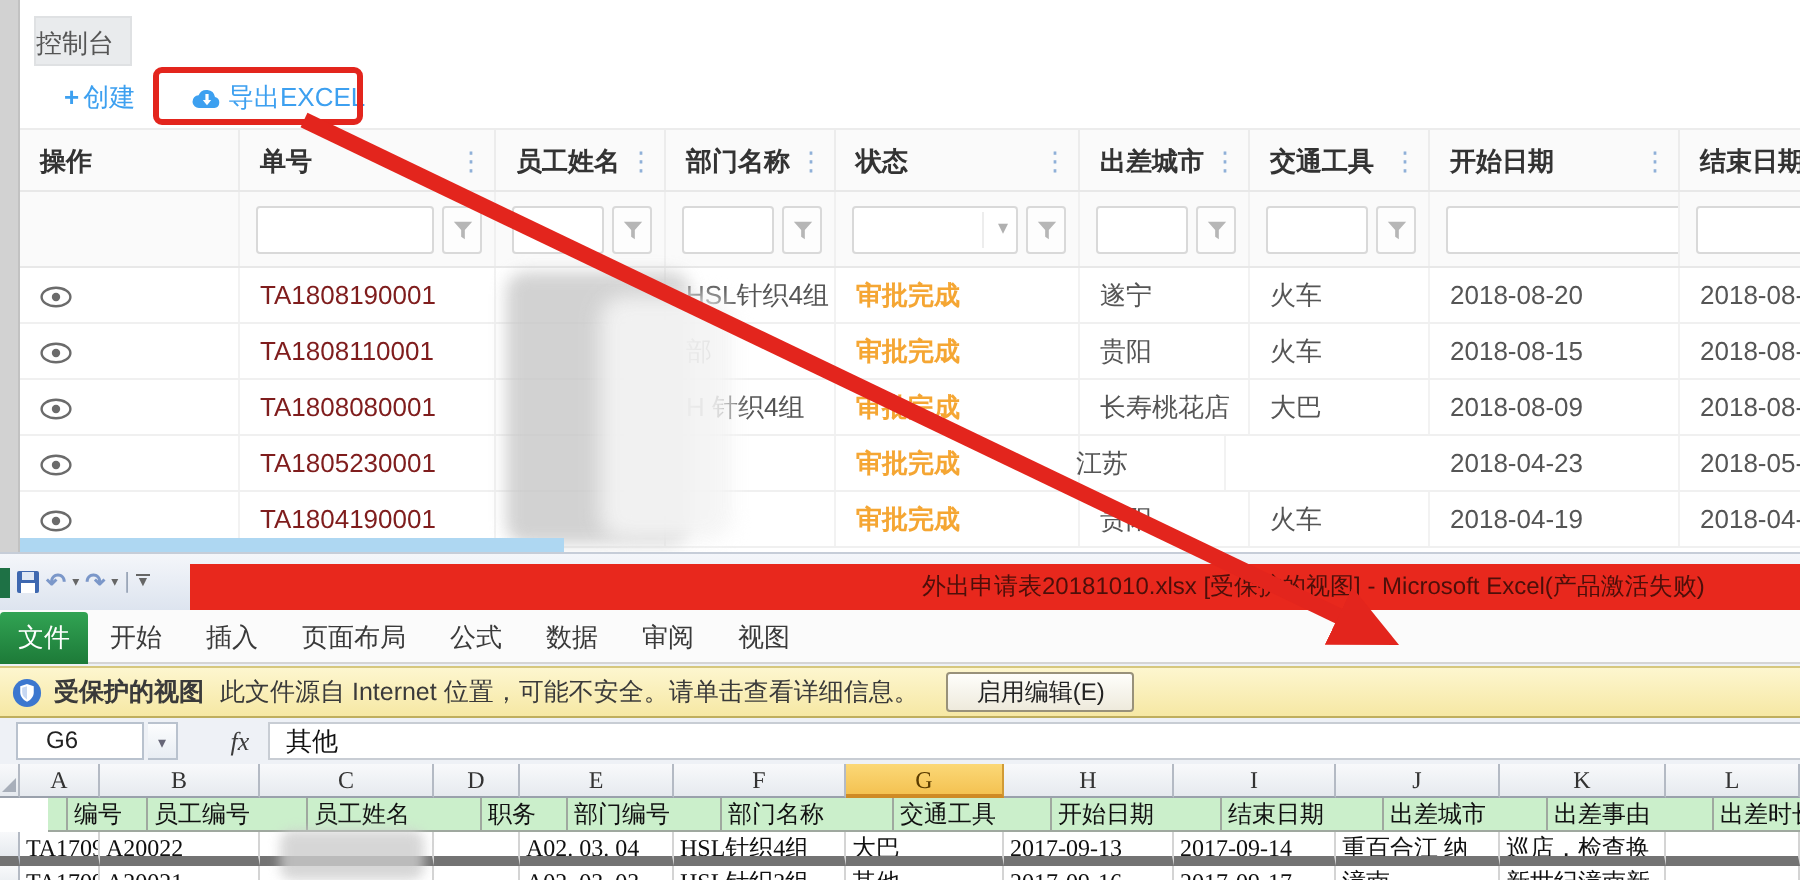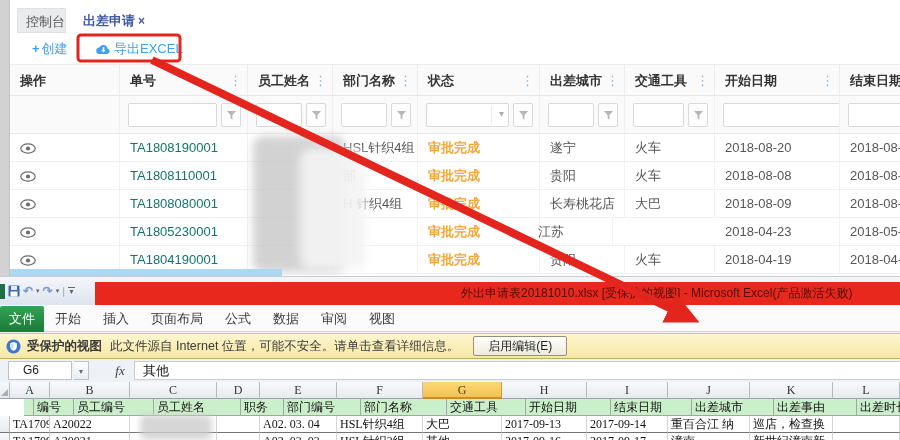--- a/index.html
+++ b/index.html
@@ -4,21 +4,21 @@
 <style>
   * { margin:0; padding:0; box-sizing:border-box; }
   html,body { width:900px; height:440px; overflow:hidden; background:#fff;
     font-family:"Liberation Sans", sans-serif; }
   .abs { position:absolute; }
   #screen { position:relative; width:900px; height:440px; background:#fff; overflow:hidden; }
 
   
   #left-strip { left:0; top:0; width:10px; height:276px; background:#d2d2d2; border-right:1px solid #c2c2c2; }
   #tabbar { left:10px; top:8px; width:890px; height:25px; background:#fff; }
-  .tab { position:absolute; top:0; height:25px; line-height:25px; text-align:right; font-size:13px; }
+  .tab { position:absolute; top:0; height:25px; line-height:25px; text-align:left; font-size:13px; }
   #tab-console { left:7px; width:49px; background:#e9ebed; color:#555; border:1px solid #dfe1e3; }
   #tab-trip { left:61px; width:74px; background:#fff; color:#3f5a9d; font-weight:bold; }
   #tab-trip .close { color:#3f5a9d; font-weight:bold; margin-left:3px; font-size:12px; cursor:pointer; }
   #toolbar { left:10px; top:33px; width:890px; height:31px; background:#fff; }
   .tool-btn { position:absolute; top:0; height:31px; line-height:31px; font-size:13px; color:#3da0f0; white-space:nowrap; }
   #btn-create { left:22px; }
   #btn-export { left:86px; }
   #btn-export svg { vertical-align:-2px; margin-right:3px; }
   #btn-create .plus { font-weight:bold; margin-right:2px; }
 
@@ -33,21 +33,21 @@
   .fwrap { position:absolute; top:7px; left:8px; right:6px; height:24px; display:flex; align-items:center; gap:4px; }
   .finput { flex:1; height:24px; border:1px solid #d9d9d9; border-radius:2px; background:#fff; min-width:30px;
     font-size:12px; padding:0 4px; outline:none; }
   .fselect { position:relative; flex:1; height:24px; border:1px solid #d9d9d9; border-radius:2px; background:#fff; }
   .fselect .arrow { position:absolute; right:4px; top:4px; color:#b0b0b0; font-size:10px; }
   .fselect .sel-div { position:absolute; right:16px; top:2px; bottom:2px; width:1px; background:#ededed; }
   .fbtn { width:20px; height:24px; border:1px solid #d9d9d9; border-radius:2px; background:#fdfdfd;
     display:flex; align-items:center; justify-content:center; flex:none; cursor:pointer; }
   .wdata .wcell { line-height:28px; font-size:13px; color:#555; padding-left:10px; border-right:1px solid #f2f2f2; }
   .wdata { border-bottom:1px solid #f0f0f0; height:28px; }
-  .order-link { color:#0f766e; cursor:pointer; }
+  .order-link { color:#7f1d1d; cursor:pointer; }
   .status-txt { color:#f5a633; font-weight:600; }
   .eye { margin-left:10px; margin-top:9px; display:block; cursor:pointer; }
 
   .blur-blob { position:absolute; pointer-events:none; }
 
   #blue-strip { left:10px; top:269px; width:272px; height:7px; background:#aed7f2; }
 
   
   #excel { left:0; top:276px; width:900px; height:164px; background:#eef1f6; border-top:1px solid #c6cdd8; }
   #qat { left:0; top:0; width:900px; height:28px; background:linear-gradient(#f4f6fa,#dde4ef); }
@@ -74,21 +74,21 @@
     font-size:12px; line-height:17px; padding-left:14px; color:#222; }
   #namebox-arrow { left:74px; top:2px; width:15px; height:19px; border:1px solid #b9c2ce; border-left:none;
     background:linear-gradient(#fcfdfe,#e8edf3); font-size:8px; color:#667; text-align:center; line-height:19px; cursor:pointer; }
   #fx { left:108px; top:2px; width:24px; height:19px; font-family:"Liberation Serif",serif; font-style:italic;
     font-size:13px; color:#3c3c3c; text-align:center; line-height:19px; cursor:default; }
   #fbar-value { left:134px; top:2px; right:0; height:19px; background:#fff; border:1px solid #c8cdd4; border-right:none;
     font-family:"Liberation Serif",serif; font-size:13px; color:#111; line-height:17px; padding-left:8px; }
   #sheet { left:0; top:105px; width:900px; height:59px; background:#fff; font-family:"Liberation Serif",serif; }
   .xrow { position:absolute; left:0; width:900px; height:17px; }
   .xcell { position:absolute; top:0; height:17px; overflow:hidden; white-space:nowrap; font-size:12px;
-    line-height:16px; padding-left:3px; color:#111; border-right:1px solid #d4d4d4; border-bottom:1px solid #737373; }
+    line-height:16px; padding-left:3px; color:#111; border-right:1px solid #d4d4d4; border-bottom:5px solid #737373; }
   .xletters .xcell { background:linear-gradient(#f8f9fb,#e6eaef); border-right:1px solid #b4bac4; border-bottom:1px solid #9aa1ac;
     text-align:center; padding-left:0; color:#333; cursor:pointer; }
   .xletters .sel-col { background:linear-gradient(#fbd877,#f4c252); border-right:1px solid #d19b35; border-bottom:2px solid #cf8b25; color:#5a3c00; }
   .xgreen .xcell { background:#cbefcb; border-right:1px solid #9fa89f; border-bottom:1px solid #9fa89f; cursor:cell; }
   .xdata .xcell { cursor:cell; }
   .xhdrcol { background:linear-gradient(#f8f9fb,#e6eaef); border-right:1px solid #b4bac4; }
   #corner-tri { position:absolute; right:1px; bottom:2px; width:0; height:0;
     border-left:7px solid transparent; border-bottom:7px solid #a8afba; }
 
   
@@ -96,23 +96,20 @@
 </style>
 </head>
 <body>
 
 <div id="screen">
 
   <div id="left-strip" class="abs"></div>
 
   <div id="tabbar" class="abs">
     <div id="tab-console" class="tab">控制台</div>
-    <div id="tab-trip" class="tab">
-      <span>出差申请</span><span class="close">×</span>
-    </div>
   </div>
 
   <div id="toolbar" class="abs">
     <div id="btn-create" class="tool-btn">
       <span class="plus">+</span><span>创建</span>
     </div>
     <div id="btn-export" class="tool-btn">
       <svg width="15" height="12" viewBox="0 0 15 12">
         <path d="M3.6,11 a3.2,3.2 0 0 1 -0.3,-6.4 a4.3,4.3 0 0 1 8.2,0.9 a2.8,2.8 0 0 1 -0.3,5.5 z" fill="#3da0f0"></path>
         <rect x="6.7" y="4" width="1.6" height="3.4" fill="#fff"></rect>
@@ -234,21 +231,21 @@
               <ellipse cx="8" cy="5.5" rx="7.2" ry="4.6" fill="none" stroke="#6b6b6b" stroke-width="1.2"></ellipse>
               <circle cx="8" cy="5.5" r="2.1" fill="#6b6b6b"></circle>
             </svg>
           </div>
           <div class="wcell" style="left: 110px; width: 128px;"><span class="order-link">TA1808110001</span></div>
           <div class="wcell" style="left: 238px; width: 85px;"></div>
           <div class="wcell" style="left: 323px; width: 85px;">部</div>
           <div class="wcell" style="left: 408px; width: 122px;"><span class="status-txt">审批完成</span></div>
           <div class="wcell" style="left: 530px; width: 85px;">贵阳</div>
           <div class="wcell" style="left: 615px; width: 90px;">火车</div>
-          <div class="wcell" style="left: 705px; width: 125px;">2018-08-08</div>
+          <div class="wcell" style="left: 705px; width: 125px;">2018-08-15</div>
           <div class="wcell" style="left: 830px; width: 120px;">2018-08-03</div>
         </div>
         <div class="wrow wdata" style="top: 126px;">
           <div class="wcell" style="left: 0px; width: 110px; padding-left: 0px;">
             <svg class="eye" width="16" height="11" viewBox="0 0 16 11">
               <ellipse cx="8" cy="5.5" rx="7.2" ry="4.6" fill="none" stroke="#6b6b6b" stroke-width="1.2"></ellipse>
               <circle cx="8" cy="5.5" r="2.1" fill="#6b6b6b"></circle>
             </svg>
           </div>
           <div class="wcell" style="left: 110px; width: 128px;"><span class="order-link">TA1808080001</span></div>

